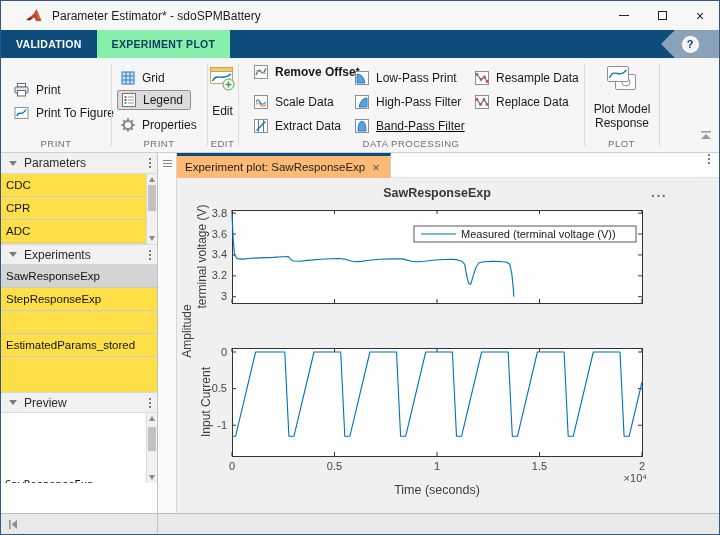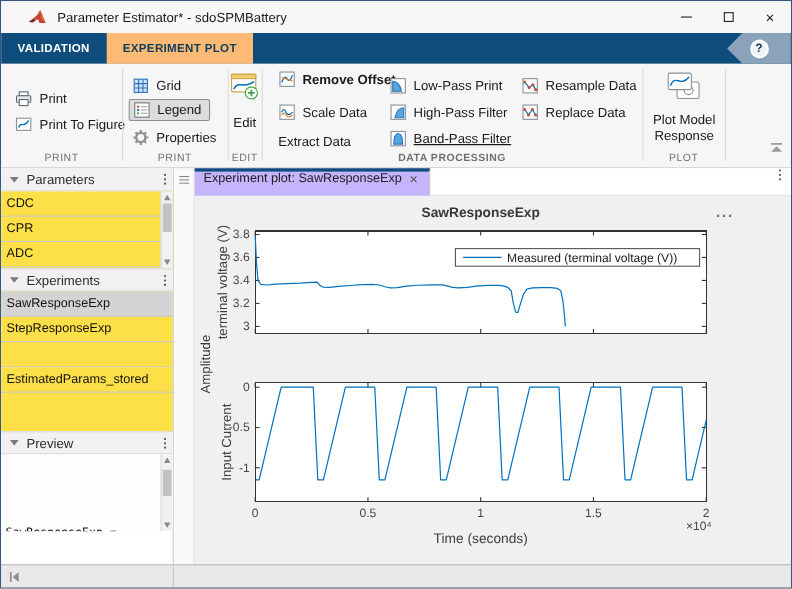--- a/index.html
+++ b/index.html
@@ -12,21 +12,21 @@
   .title-text{margin-left:9px;font-size:12px;color:#1b1b1b;}
   .win-controls{position:absolute;right:0;top:0;height:29px;display:flex;}
   .win-btn{width:38px;height:29px;display:flex;align-items:center;justify-content:center;color:#222;}
   .min-glyph{width:10px;height:1px;background:#222;}
   .max-glyph{width:9px;height:9px;border:1px solid #222;}
   .close-glyph{font-size:14px;line-height:1;color:#222;}
   
   .tabstrip{position:absolute;left:0;top:29px;width:718px;height:28px;background:#0e4c7c;display:flex;}
   .ts-tab{color:#fff;font-size:10.5px;font-weight:bold;letter-spacing:.3px;padding:0 15px;display:flex;align-items:center;}
   .ts-tab.first{margin-left:4px;}
-  .ts-tab.active{background:#fdba74;color:#0d3a5e;}
+  .ts-tab.active{background:#86efac;color:#0d3a5e;}
   .help-banner{position:absolute;right:0;top:0;width:58px;height:28px;background:#8aa3bb;
     clip-path:polygon(0 50%,24% 0,100% 0,100% 100%,24% 100%);display:flex;align-items:center;justify-content:center;}
   .help-circle{width:17px;height:17px;border-radius:50%;background:#eef2f6;border:2px solid #fff;color:#0d3a5e;
     font-weight:bold;font-size:11px;display:flex;align-items:center;justify-content:center;}
   
   .ribbon{position:absolute;left:0;top:57px;width:718px;height:95px;background:#f6f6f6;border-bottom:1px solid #cfcfcf;}
   .rsep{position:absolute;top:5px;height:83px;width:1px;background:#dcdcdc;}
   .rsec-label{position:absolute;bottom:3px;font-size:9.5px;color:#707070;text-align:center;letter-spacing:.5px;}
   .ritem{position:absolute;display:flex;align-items:center;gap:6px;height:20px;cursor:default;}
   .rlabel{font-size:12px;color:#1a1a1a;white-space:nowrap;}
@@ -51,22 +51,22 @@
   .preview{height:70px;background:#fdfdfd;font-family:"DejaVu Sans Mono",monospace;font-size:10.5px;line-height:15px;
     padding:4px 14px 0 4px;white-space:pre;color:#111;position:relative;overflow:hidden;}
   .preview-lines{white-space:pre;}
   
   .strip{position:absolute;left:157px;top:152px;width:19px;height:360px;background:#fafafa;border-right:1px solid #d6d6d6;}
   .grip{margin:7px auto 0;width:9px;display:flex;flex-direction:column;gap:2px;}
   .grip i{height:1px;background:#888;display:block;}
   
   .docarea{position:absolute;left:176px;top:152px;width:542px;height:360px;background:#f0f0f0;}
   .doctabbar{position:absolute;left:0;top:0;width:542px;height:25px;background:#fff;border-bottom:1px solid #e3e3e3;}
-  .doctab{position:absolute;left:0;top:0;width:214px;height:25px;background:#c4b5fd;border-top:3px solid #0e4c7c;
-    border-right:1px solid #c9c9c9;display:flex;padding:0 8px;font-size:11.5px;color:#1d1d1d;gap:7px;}
+  .doctab{position:absolute;left:0;top:0;width:214px;height:25px;background:#fdba74;border-top:3px solid #0e4c7c;
+    border-right:1px solid #c9c9c9;display:flex;align-items:center;padding:0 8px;font-size:11.5px;color:#1d1d1d;gap:7px;}
   .tab-close{font-size:13px;color:#555;line-height:1;}
   .doc-dots{position:absolute;right:9px;top:6px;}
   .figure{position:absolute;left:0;top:25px;width:542px;height:335px;background:#f0f0f0;}
   .fig-title{position:absolute;left:130px;top:8px;width:260px;text-align:center;font-weight:bold;font-size:12.5px;color:#383838;}
   .fig-ellipsis{position:absolute;left:474px;top:6px;font-size:14px;font-weight:bold;color:#6e6e6e;letter-spacing:1.5px;}
   .amplitude-label{position:absolute;left:-60px;top:146px;width:140px;height:14px;text-align:center;
     transform:rotate(-90deg);font-size:12px;color:#3d3d3d;}
   .chartsvg{position:absolute;left:0;top:0;font-family:"Liberation Sans",sans-serif;}
   
   .statusbar{position:absolute;left:0;top:512px;width:718px;height:21px;background:#e9e9e9;border-top:1px solid #bcbcbc;}
@@ -178,21 +178,21 @@
       <span class="rlabel">Remove Offset</span>
     </div>
     <div class="ritem" style="left:252px;top:34px;">
       <svg width="16" height="16" viewBox="0 0 16 16">
         <rect x="1.5" y="1.5" width="13" height="13" fill="#fff" stroke="#8b9198"></rect>
         <path d="M3 8 Q5 3.5, 7 8 T 13 8" fill="none" stroke="#0072bd" stroke-width="1.1"></path>
         <path d="M3 10.5 Q5 7, 7 10.5 T 13 10.5" fill="none" stroke="#e8882d" stroke-width="1.1"></path>
       </svg>
       <span class="rlabel">Scale Data</span>
     </div>
-    <div class="ritem" style="left:252px;top:58px;flex-direction:column;">
+    <div class="ritem" style="left:252px;top:58px;">
       <svg width="16" height="16" viewBox="0 0 16 16">
         <rect x="1.5" y="1.5" width="13" height="13" fill="#fff" stroke="#8b9198"></rect>
         <path d="M5.5 2v12M10.5 2v12" stroke="#6b7177"></path>
         <path d="M3.5 12.5 L12.5 3.5" stroke="#0072bd" stroke-width="1.3"></path>
       </svg>
       <span class="rlabel">Extract Data</span>
     </div>
 
     <div class="ritem" style="left:353px;top:10px;">
       <svg width="16" height="16" viewBox="0 0 16 16">
@@ -235,21 +235,21 @@
         <path d="M3 5.5 L6.5 10.5 L10 5.5 L13 10.5" fill="none" stroke="#0072bd" stroke-width="1.1"></path>
         <g fill="#cf4a35">
             <circle cx="3" cy="5.5" r="1.4"></circle>
             <circle cx="6.5" cy="10.5" r="1.4"></circle>
             <circle cx="10" cy="5.5" r="1.4"></circle>
             <circle cx="13" cy="10.5" r="1.4"></circle>
           </g>
       </svg>
       <span class="rlabel">Replace Data</span>
     </div>
-    <div class="rsec-label" style="left:237px;width:346px;font-weight:bold;">DATA PROCESSING</div>
+    <div class="rsec-label" style="left:237px;width:346px;">DATA PROCESSING</div>
     <div class="rsep" style="left:583px;"></div>
 
     <div class="bigbtn" style="left:585px;top:6px;width:72px;">
       <svg width="34" height="30" viewBox="0 0 34 30">
         <rect x="10.5" y="10.5" width="20" height="15" rx="1.5" fill="#fff" stroke="#8b9198"></rect>
         <circle cx="21" cy="18" r="4" fill="none" stroke="#8b9198"></circle>
         <rect x="2.5" y="2.5" width="21" height="15" rx="1.5" fill="#fff" stroke="#8b9198"></rect>
         <path d="M4.5 14 C9 2.5, 13 16, 21.5 6" fill="none" stroke="#0072bd" stroke-width="1.3"></path>
       </svg>
       <div style="margin-top:5px;line-height:14px;">

